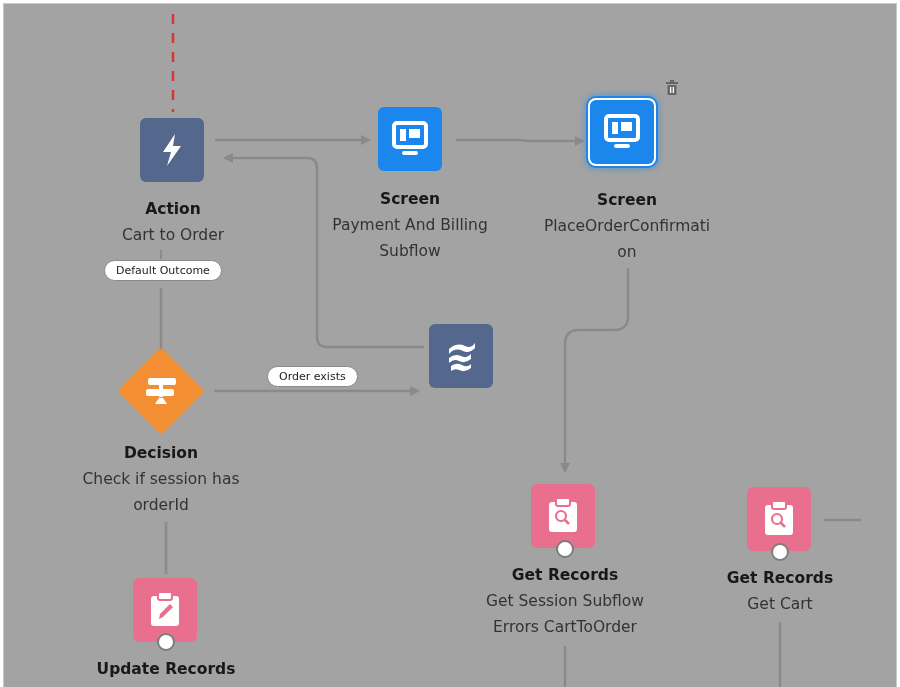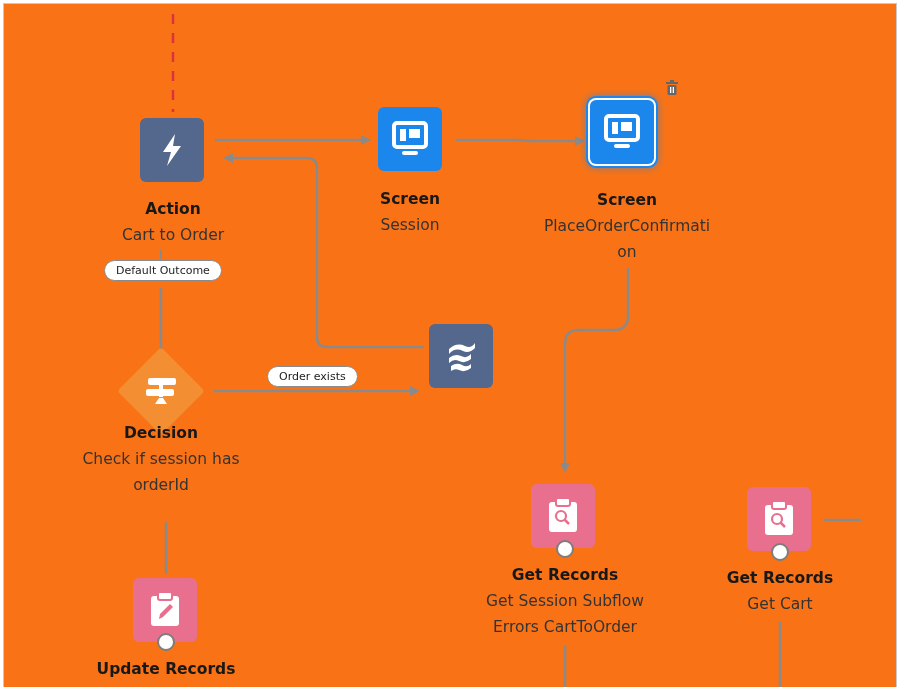--- a/index.html
+++ b/index.html
@@ -1,17 +1,17 @@
 <!DOCTYPE html>
 <html><head>
 <meta charset="utf-8">
 <style>
   html, body { margin:0; padding:0; background:#fff; }
   body { width:900px; height:687px; position:relative; overflow:hidden; font-family:"DejaVu Sans", sans-serif; }
-  .frame { position:absolute; left:3px; top:3px; width:894px; height:684px; border:1px solid #c9c9c9; border-bottom:none; box-sizing:border-box; background:#f97316; overflow:hidden; }
+  .frame { position:absolute; left:3px; top:3px; width:894px; height:684px; border:1px solid #c9c9c9; border-bottom:none; box-sizing:border-box; background:#a3a3a3; overflow:hidden; }
   svg.links { position:absolute; left:0; top:0; }
   .node { position:absolute; width:64px; height:64px; border-radius:6px; display:flex; align-items:center; justify-content:center; }
   .node.action { background:#53688c; }
   .node.screen { background:#1b86ec; }
   .node.subflow { background:#53688c; }
   .node.records { background:#e8708e; }
   .node.selected { box-shadow:0 0 0 2px #fff, 0 0 0 4px #1b86ec, 0 0 6px 5px rgba(27,134,236,.45); }
   .diamond { position:absolute; width:62px; height:62px; }
   .diamond .bg { position:absolute; left:0; top:0; width:62px; height:62px; background:#f38f32; transform:rotate(45deg); border-radius:4px; }
   .diamond svg { position:absolute; left:0; top:0; }
@@ -71,21 +71,22 @@
   <div class="node screen" style="left:374px; top:103px;">
     <svg width="40" height="38" viewBox="0 0 40 38">
       <rect x="4" y="3" width="32" height="24" rx="3" fill="none" stroke="#fff" stroke-width="4"></rect>
       <rect x="10" y="9" width="6" height="12" fill="#fff"></rect>
       <rect x="19" y="9" width="11" height="9" fill="#fff"></rect>
       <rect x="12" y="31" width="16" height="4" rx="2" fill="#fff"></rect>
     </svg>
   </div>
   <div class="label" style="left:316px; top:182px; width:180px;">
     <span class="type">Screen</span>
-    <span class="name">Session</span>
+    <span class="name">Payment And Billing</span>
+    <span class="name">Subflow</span>
   </div>
 
   <div class="node screen selected" style="left:586px; top:96px;">
     <svg width="40" height="38" viewBox="0 0 40 38">
       <rect x="4" y="3" width="32" height="24" rx="3" fill="none" stroke="#fff" stroke-width="4"></rect>
       <rect x="10" y="9" width="6" height="12" fill="#fff"></rect>
       <rect x="19" y="9" width="11" height="9" fill="#fff"></rect>
       <rect x="12" y="31" width="16" height="4" rx="2" fill="#fff"></rect>
     </svg>
   </div>
@@ -104,21 +105,21 @@
 
   <div class="diamond" style="left:126px; top:356px;">
     <div class="bg"></div>
     <svg width="62" height="62" viewBox="0 0 62 62">
       <rect x="18" y="18" width="28" height="7" rx="2" fill="#fff"></rect>
       <rect x="16" y="29" width="28" height="7" rx="2" fill="#fff"></rect>
       <rect x="29" y="25" width="4" height="12" fill="#fff"></rect>
       <path d="M25,44 L37,44 L33,38 L29,38 Z" fill="#fff"></path>
     </svg>
   </div>
-  <div class="label" style="left:64px; top:416px; width:186px;">
+  <div class="label" style="left:64px; top:436px; width:186px;">
     <span class="type">Decision</span>
     <span class="name">Check if session has</span>
     <span class="name">orderId</span>
   </div>
   <div class="pill" style="left:263px; top:362px;">Order exists</div>
 
   <div class="node subflow" style="left:425px; top:320px;">
     <svg width="36" height="38" viewBox="0 0 36 38">
       <path d="M6,12 Q14,5 22,9 Q28,12 32,6 L32,11 Q26,17 20,14 Q12,10 6,17 Z" fill="#fff"></path>
       <path d="M6,21 Q12,16 18,19 Q24,22 28,17 L28,22 Q22,27 16,24 Q11,21 6,26 Z" fill="#fff"></path>

